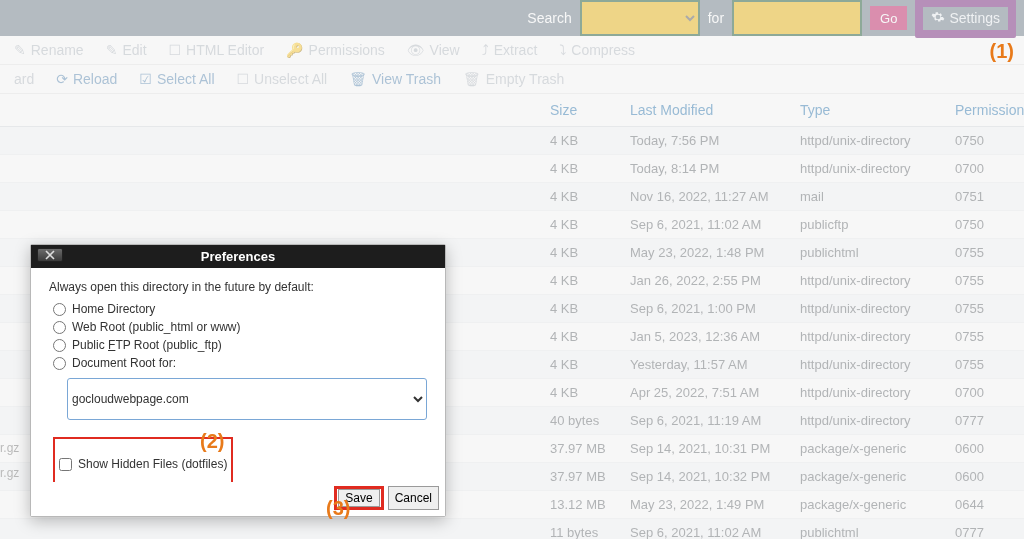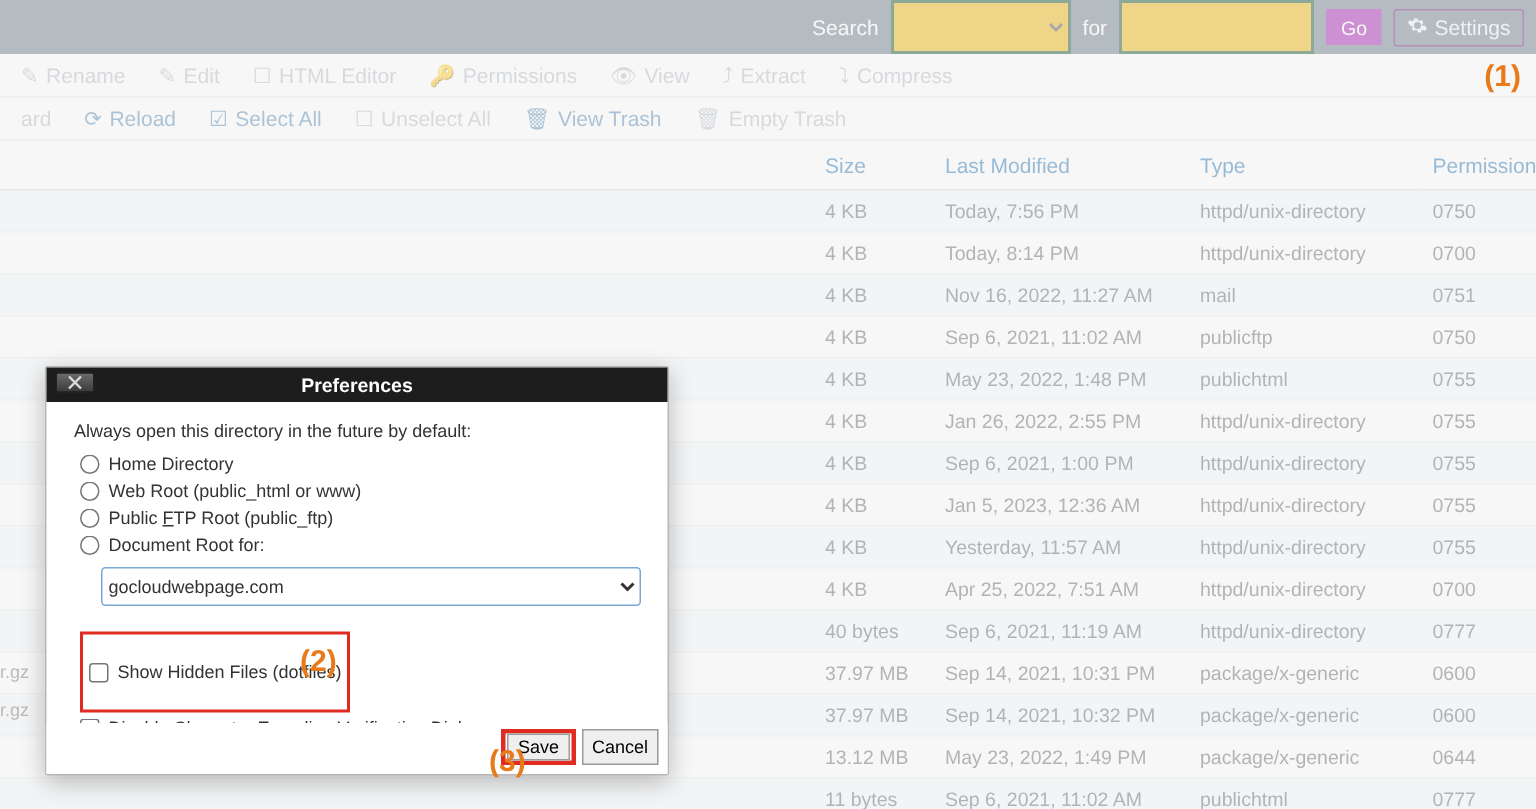--- a/index.html
+++ b/index.html
@@ -36,39 +36,39 @@
     height: 24px;
     border: 2px solid #14532d;
     background: #eab308;
     font-size: 13px;
     color: #888;
     padding: 16px 6px;
   }
   .topbar select { width: 120px; color:#555; }
   .topbar input[type=text] { width: 130px; }
   .go-btn {
-    background: #a21caf;
+    background: #be185d;
     color: #fff;
     border: none;
     height: 24px;
     padding: 0 10px;
     font-size: 13px;
     cursor: pointer;
   }
   .settings-btn {
     background: transparent;
     border: none;
     color: #eef2f5;
     font-size: 14px;
     display: flex; align-items: center; gap: 4px;
     cursor: pointer;
     padding: 2px 6px;
   }
   .settings-wrap {
-    border: 1px solid #701a75;
+    border: 8px solid #701a75;
     padding: 1px 2px;
     border-radius: 2px;
   }
   
   .toolbar {
     display: flex;
     align-items: center;
     gap: 22px;
     padding: 6px 14px;
     color: #9aa7b3;
@@ -154,21 +154,21 @@
     position: relative;
     height: 214px;
     overflow-y: auto;
   }
   .modal-body p { margin: 0 0 8px 0; }
   .radio-row { display: flex; align-items: center; gap: 6px; margin: 4px 0 4px 4px; }
   .radio-row input { margin:0; }
   .domain-select {
     width: 360px;
     margin: 4px 0 14px 18px;
-    height: 26px;
+    height: 42px;
     border: 1px solid #7aa7d6;
     border-radius: 3px;
     padding: 0 0;
     font-size: 12px;
     color: #333;
     background:#fff;
   }
   .chk-row { display:flex; align-items:center; gap:6px; margin: 3px 0 3px 4px; }
   .chk-row input { margin:0; }
   .chk-highlight {

